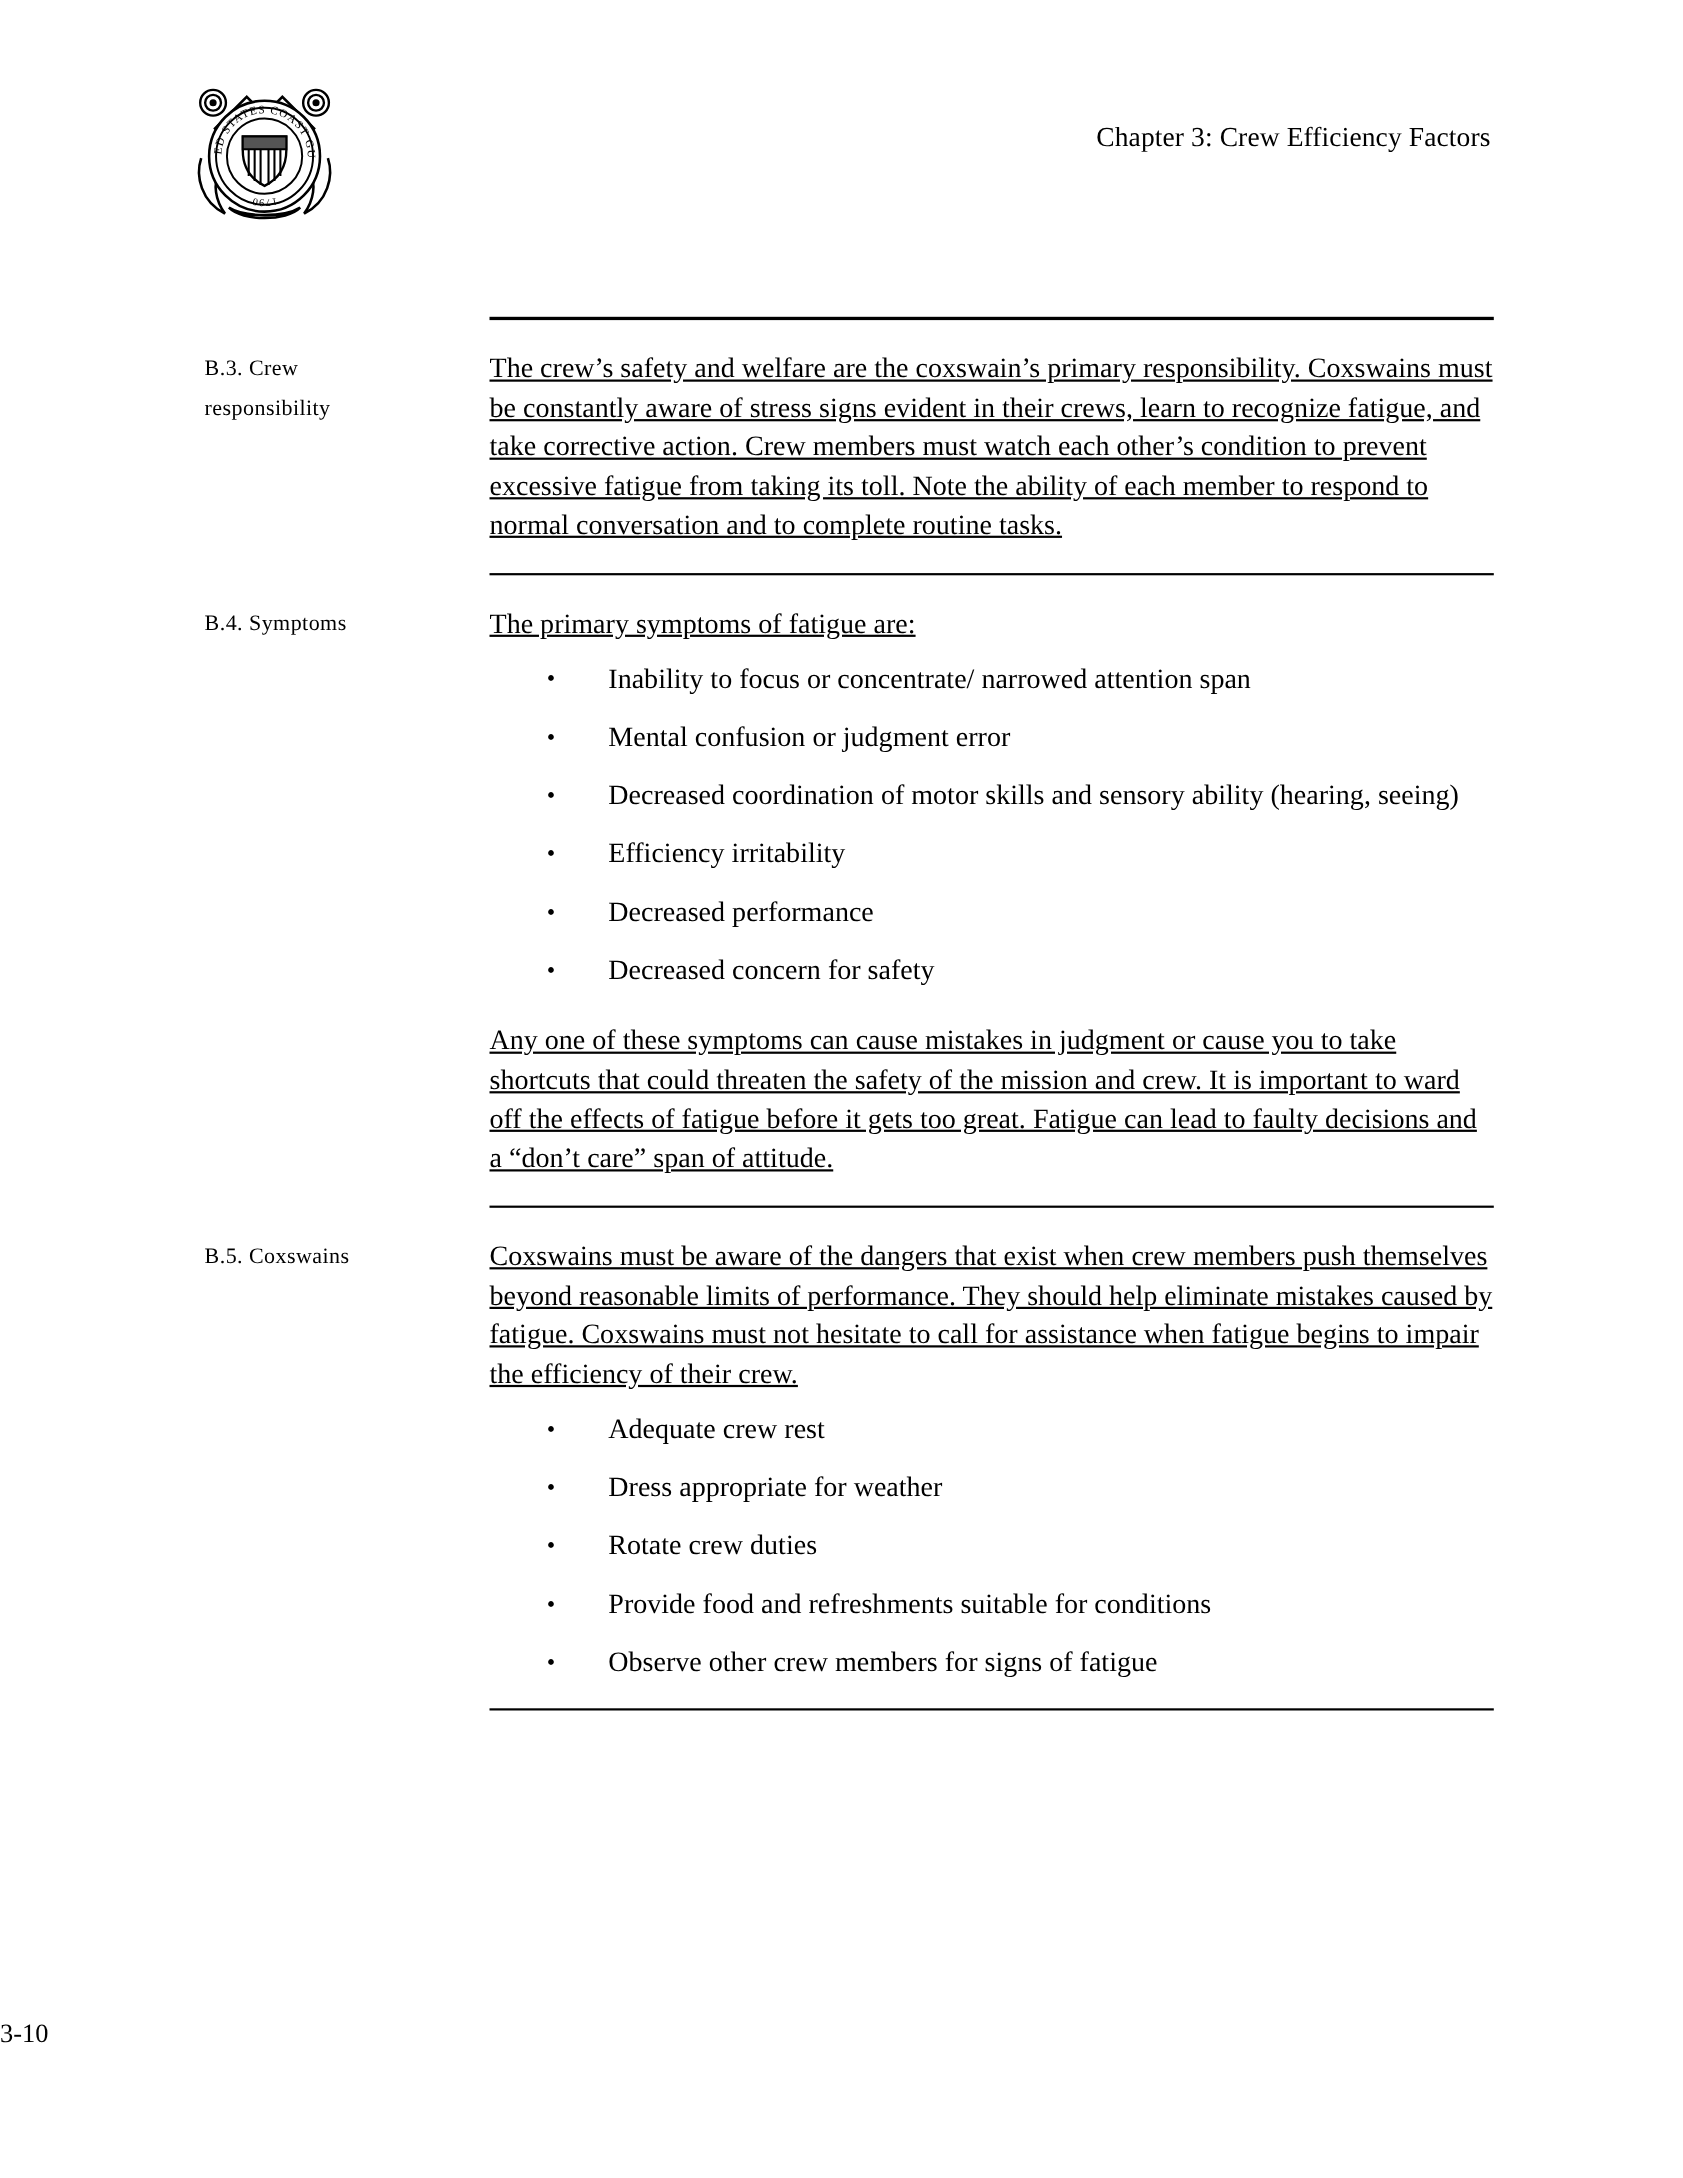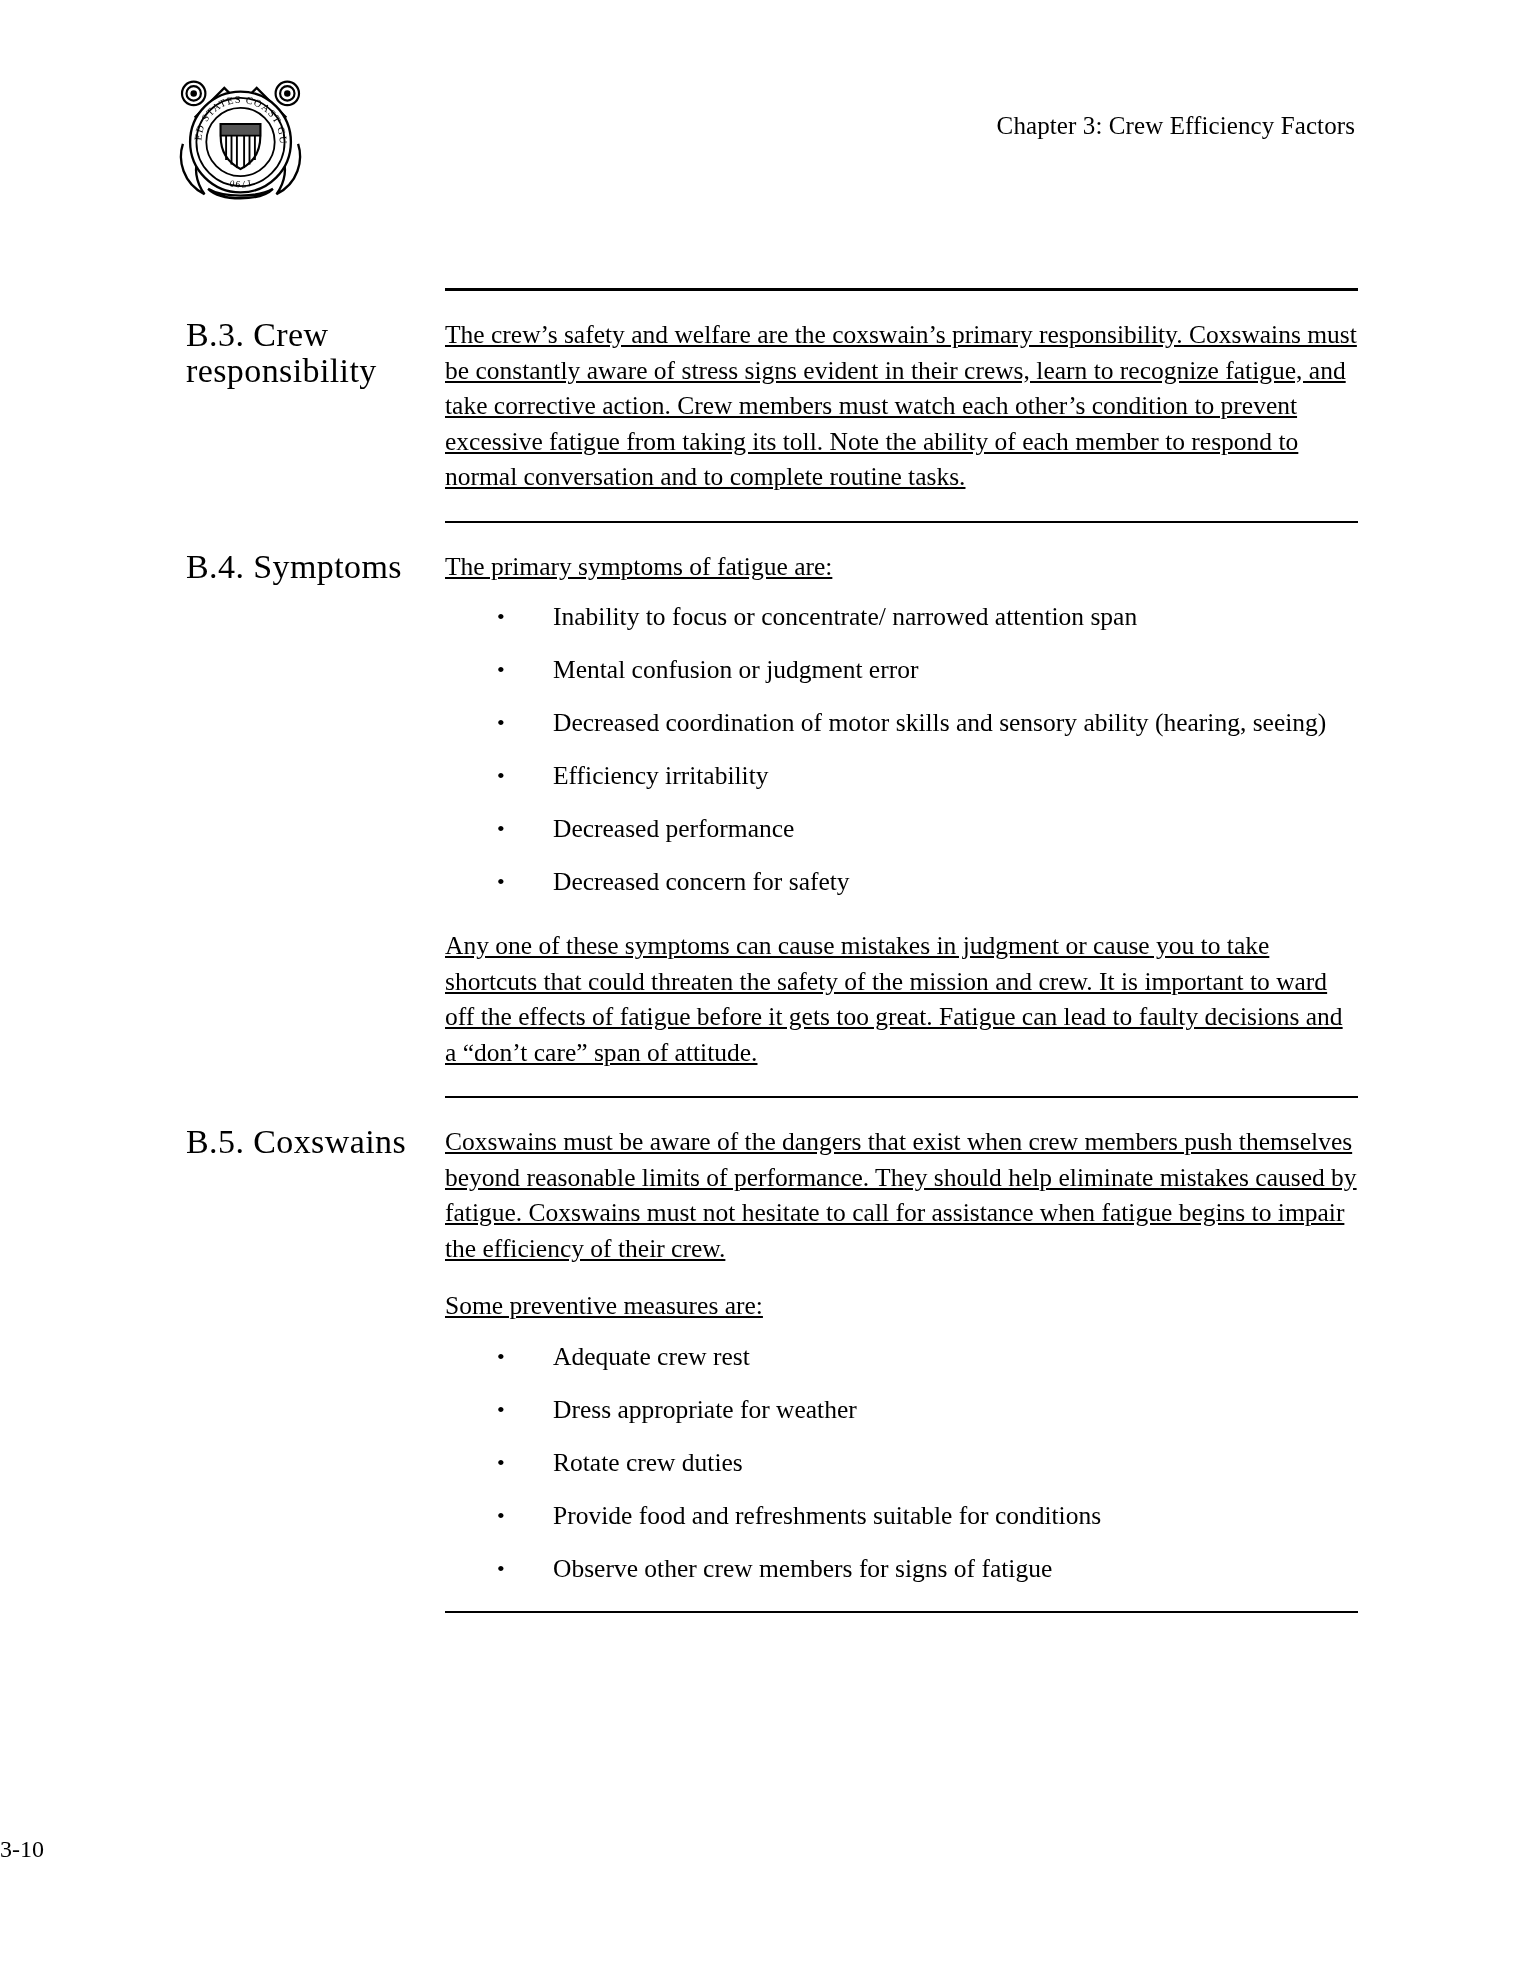--- a/index.html
+++ b/index.html
@@ -65,21 +65,21 @@
   }
 
   .section {
     display: flex;
     flex-direction: row;
     align-items: flex-start;
   }
   .section-label {
     width: 259px;
     flex: 0 0 259px;
-    font-size: 34px;
+    font-size: 20px;
     line-height: 36px;
     padding-top: 26px;
     padding-right: 10px;
     box-sizing: border-box;
     letter-spacing: 0.4px;
   }
   .section-label .lbl-line {
     display: block;
     white-space: nowrap;
   }
@@ -256,21 +256,20 @@
 
     <div class="rule thin"></div>
 
     <div class="section">
       <div class="section-label">
         <span class="lbl-line">B.5. Coxswains</span>
       </div>
       <div class="section-body">
         <p class="para">Coxswains must be aware of the dangers that exist when crew members push themselves beyond reasonable limits of performance.  They should help eliminate mistakes caused by fatigue. Coxswains must not hesitate to call for assistance when fatigue begins to impair the efficiency of their crew.</p>
 
-        <p class="para pre-list-note">Some preventive measures are:</p>
 
         <ul class="bullets">
           <li>
             <span class="bullet-dot">•</span>
             <span>Adequate crew rest</span>
           </li>
           <li>
             <span class="bullet-dot">•</span>
             <span>Dress appropriate for weather</span>
           </li>

